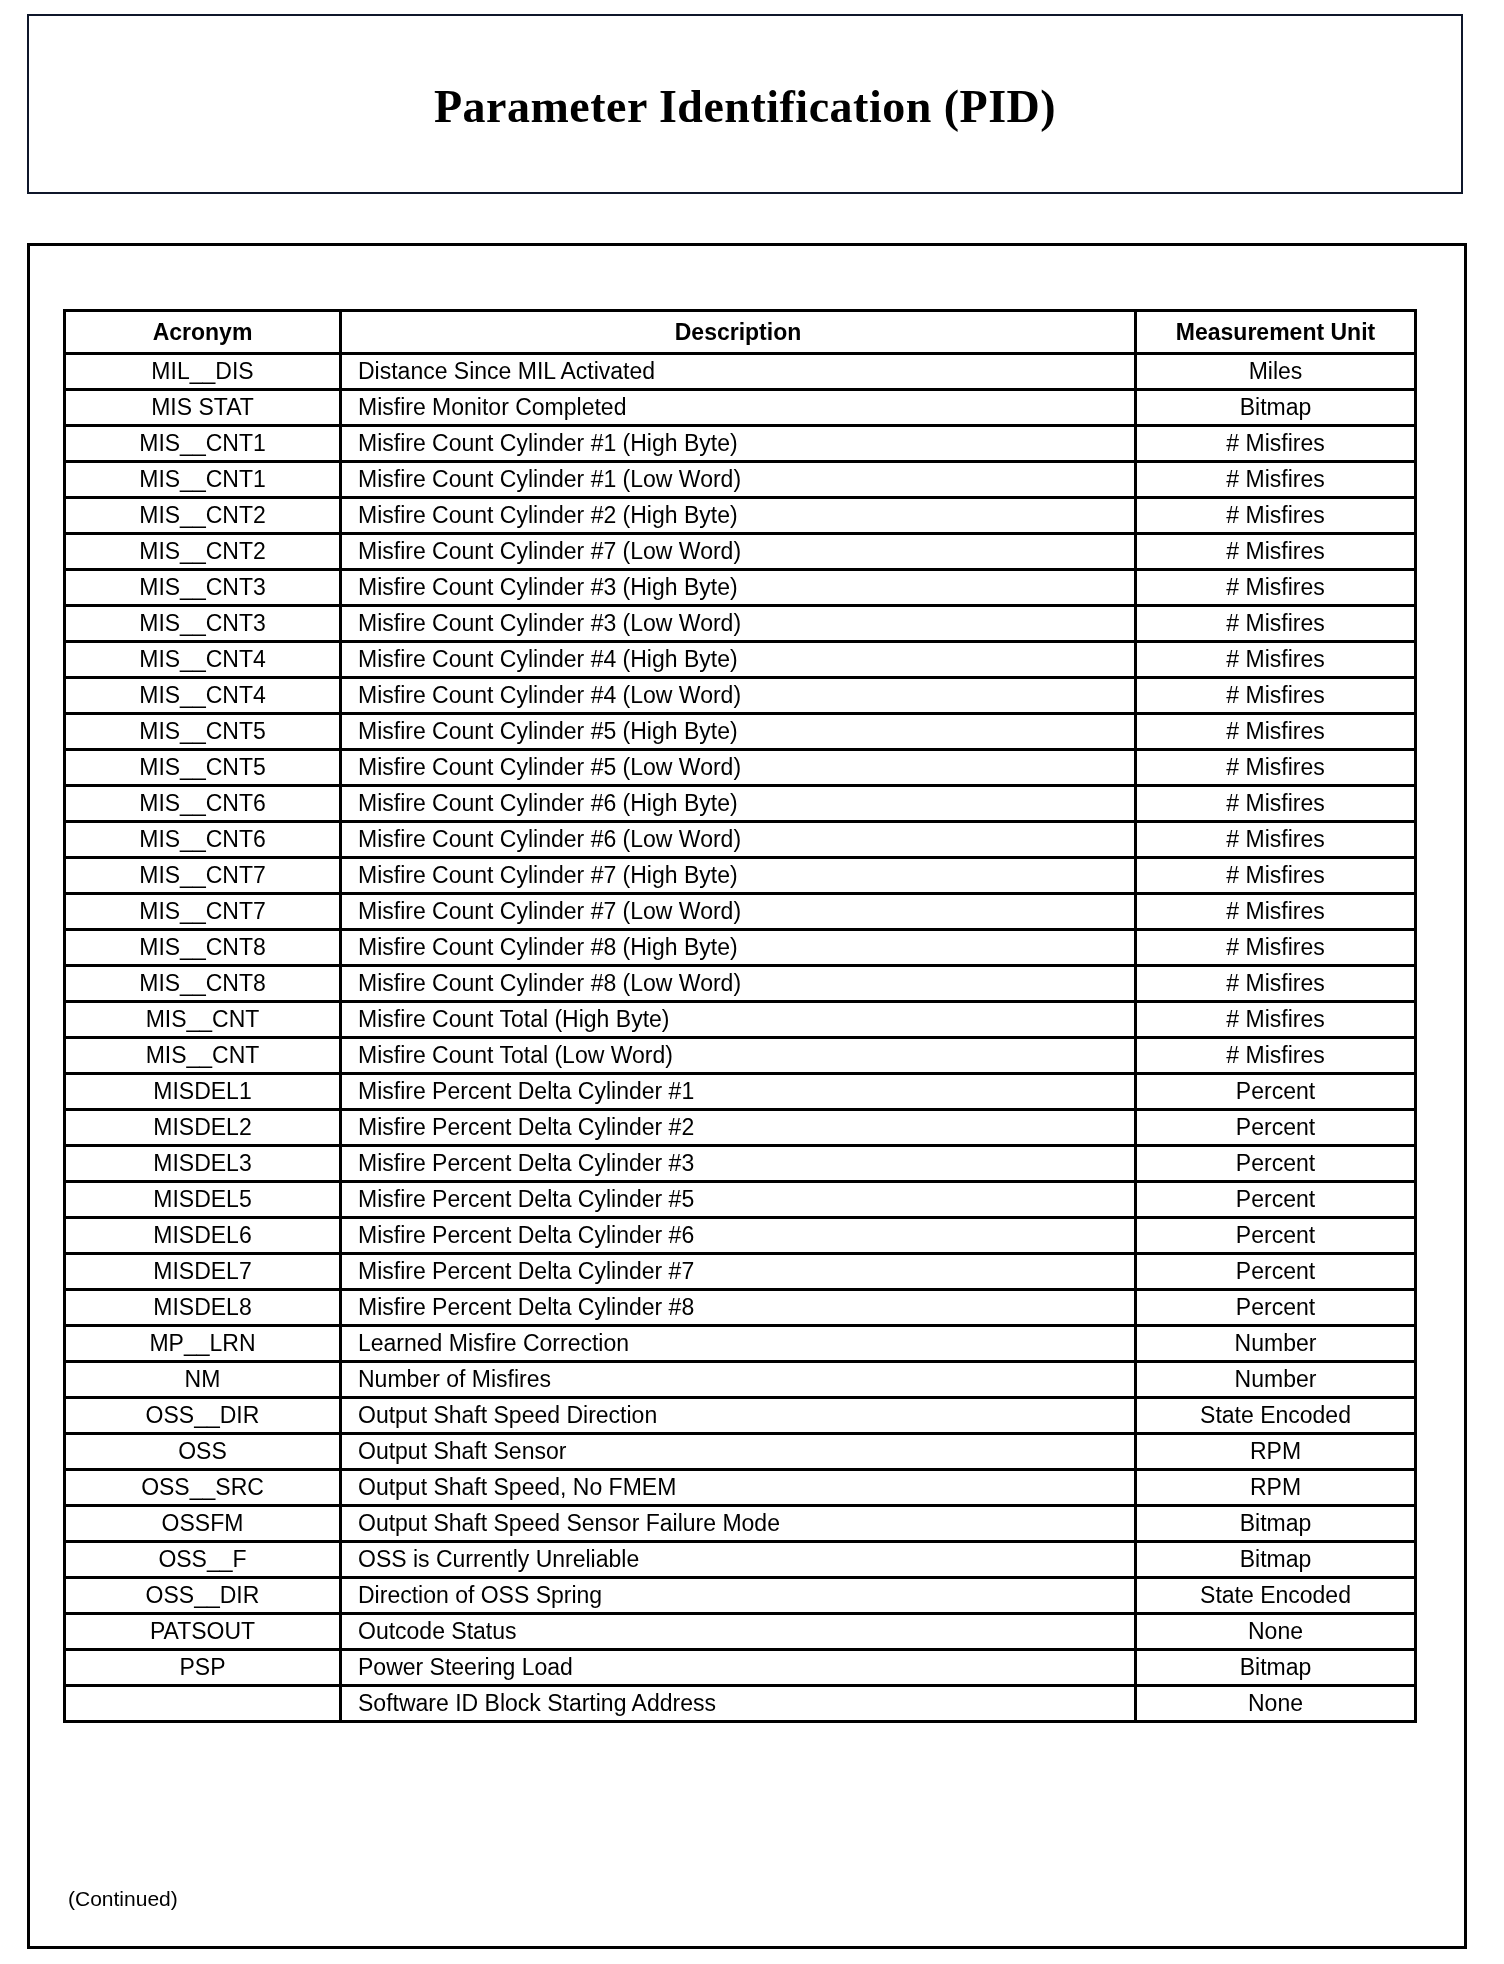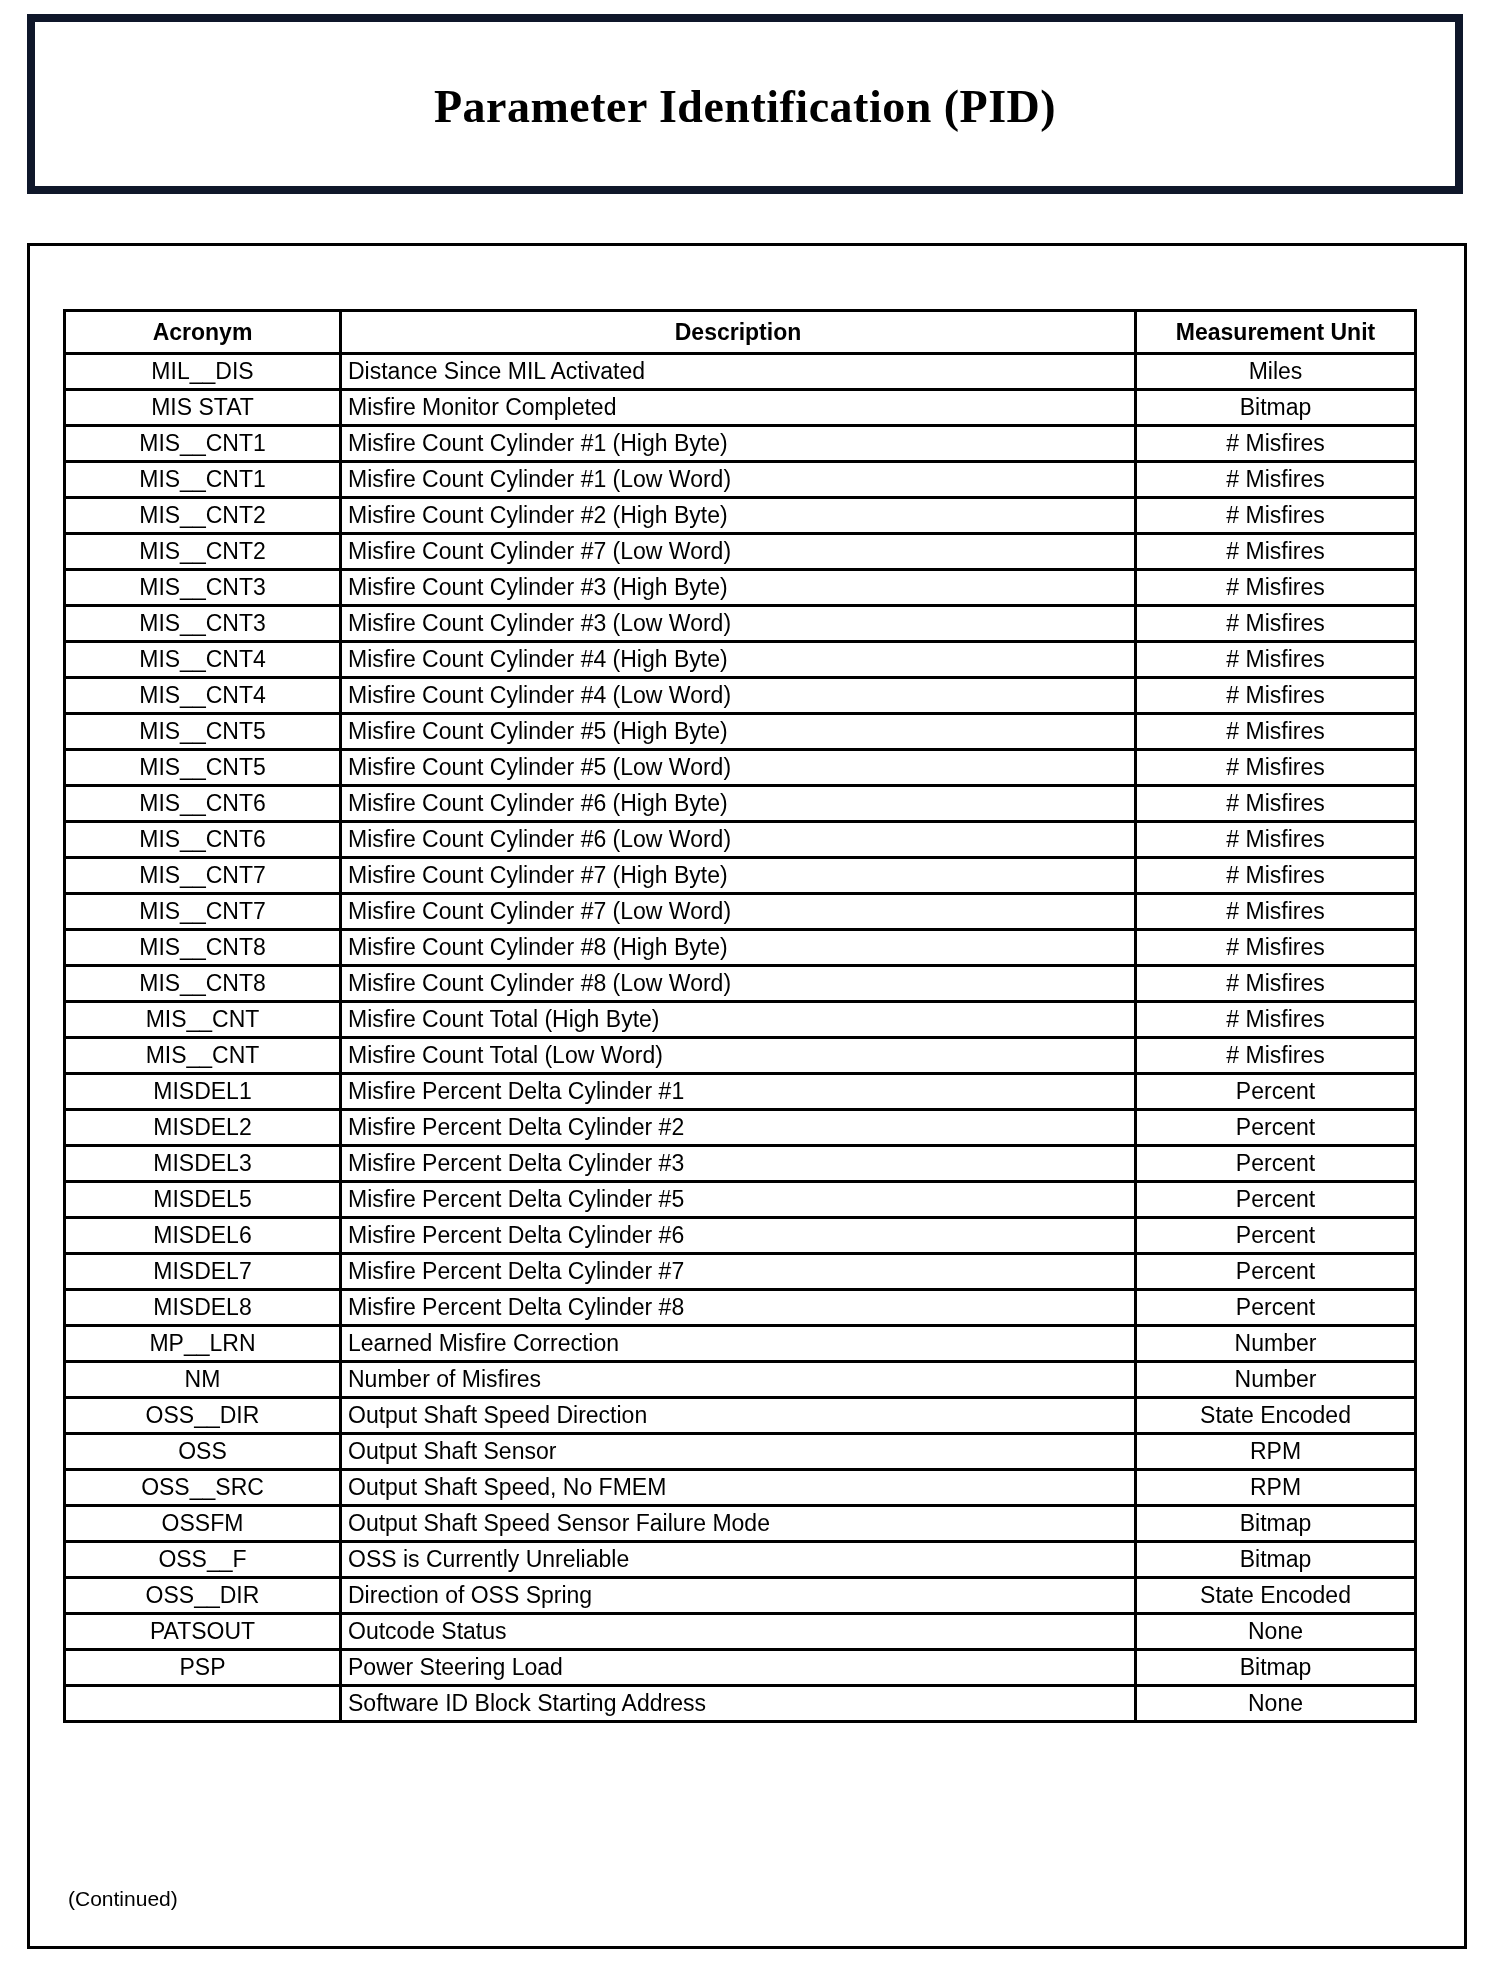--- a/index.html
+++ b/index.html
@@ -1,19 +1,19 @@
 <!DOCTYPE html>
 <html><head>
   <meta charset="utf-8">
   <style>
     html, body { margin: 0; padding: 0; background: #ffffff; }
     body { width: 1504px; height: 1964px; position: relative; overflow: hidden; color: #000; }
     .title-box {
       position: absolute; left: 27px; top: 14px; width: 1436px; height: 180px;
-      border: 8px solid #0f172a; box-sizing: border-box;
+      border: 2px solid #0f172a; box-sizing: border-box;
       display: flex; align-items: center; justify-content: center;
     }
     .title {
       font-family: "Liberation Serif", "DejaVu Serif", serif;
       font-weight: bold; font-size: 46px; letter-spacing: 0.5px;
       margin-top: 4px;
     }
     .table-box {
       position: absolute; left: 27px; top: 243px; width: 1440px; height: 1706px;
       border: 3px solid #000; box-sizing: border-box;
@@ -27,21 +27,21 @@
     }
     table.pid col.c1 { width: 276px; }
     table.pid col.c2 { width: 795px; }
     table.pid col.c3 { width: 280px; }
     table.pid th, table.pid td {
       border: 3px solid #000; padding: 0; height: 33px; line-height: 33px;
       white-space: nowrap; overflow: hidden;
     }
     table.pid th { font-weight: bold; height: 40px; line-height: 40px; text-align: center; }
     table.pid td.acr { text-align: center; }
-    table.pid td.desc { text-align: left; padding-left: 6px; }
+    table.pid td.desc { text-align: left; padding-left: 16px; }
     table.pid td.unit { text-align: center; }
     .continued {
       position: absolute; left: 68px; top: 1887px;
       font-family: "Liberation Sans", "DejaVu Sans", sans-serif; font-size: 21px;
     }
   </style>
 </head>
 <body>
 
 <div class="title-box">

